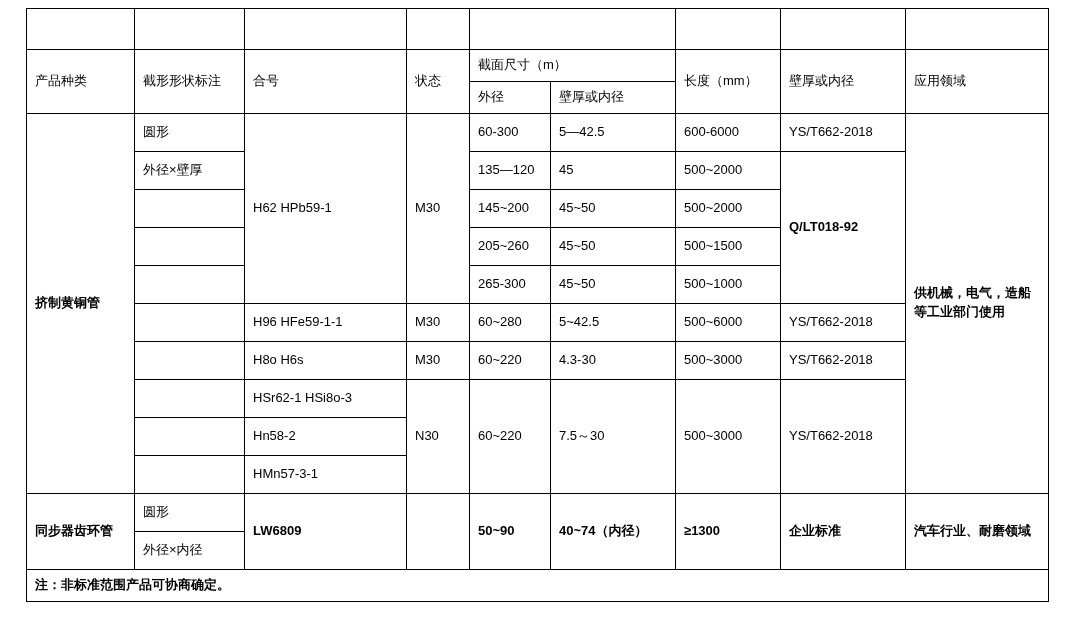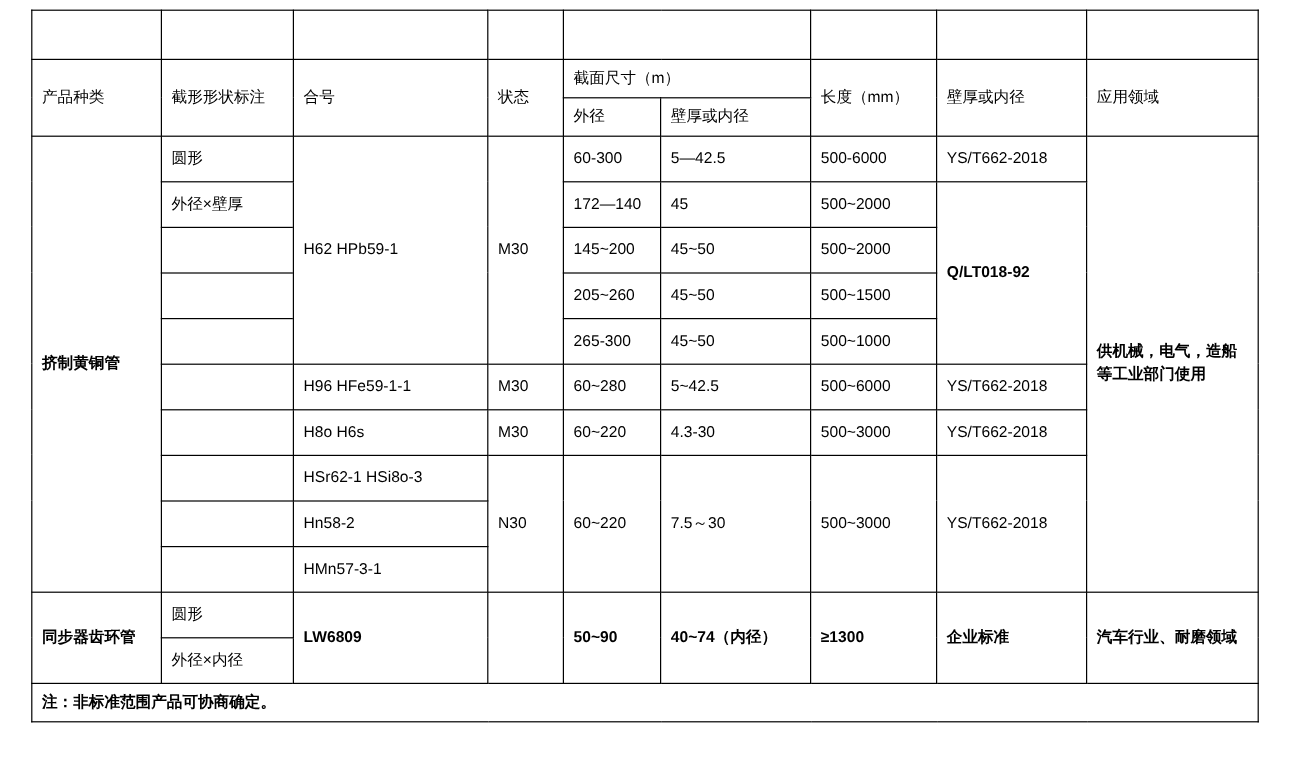--- a/index.html
+++ b/index.html
@@ -103,28 +103,28 @@
         <td>壁厚或内径</td>
       </tr>
 
       <tr class="mid">
         <td rowspan="10" class="vtop">挤制黄铜管</td>
         <td>圆形</td>
         <td rowspan="5">H62 HPb59-1</td>
         <td rowspan="5">M30</td>
         <td>60-300</td>
         <td>5—42.5</td>
-        <td>500-6000</td>
+        <td>600-6000</td>
         <td>YS/T662-2018</td>
         <td rowspan="10" class="vtop">供机械，电气，造船等工业部门使用</td>
       </tr>
 
       <tr class="mid">
         <td>外径×壁厚</td>
-        <td>172—140</td>
+        <td>135—120</td>
         <td>45</td>
         <td>500~2000</td>
         <td rowspan="4" class="vtop">Q/LT018-92</td>
       </tr>
 
       <tr class="mid">
         <td class="blank"></td>
         <td>145~200</td>
         <td>45~50</td>
         <td>500~2000</td>

